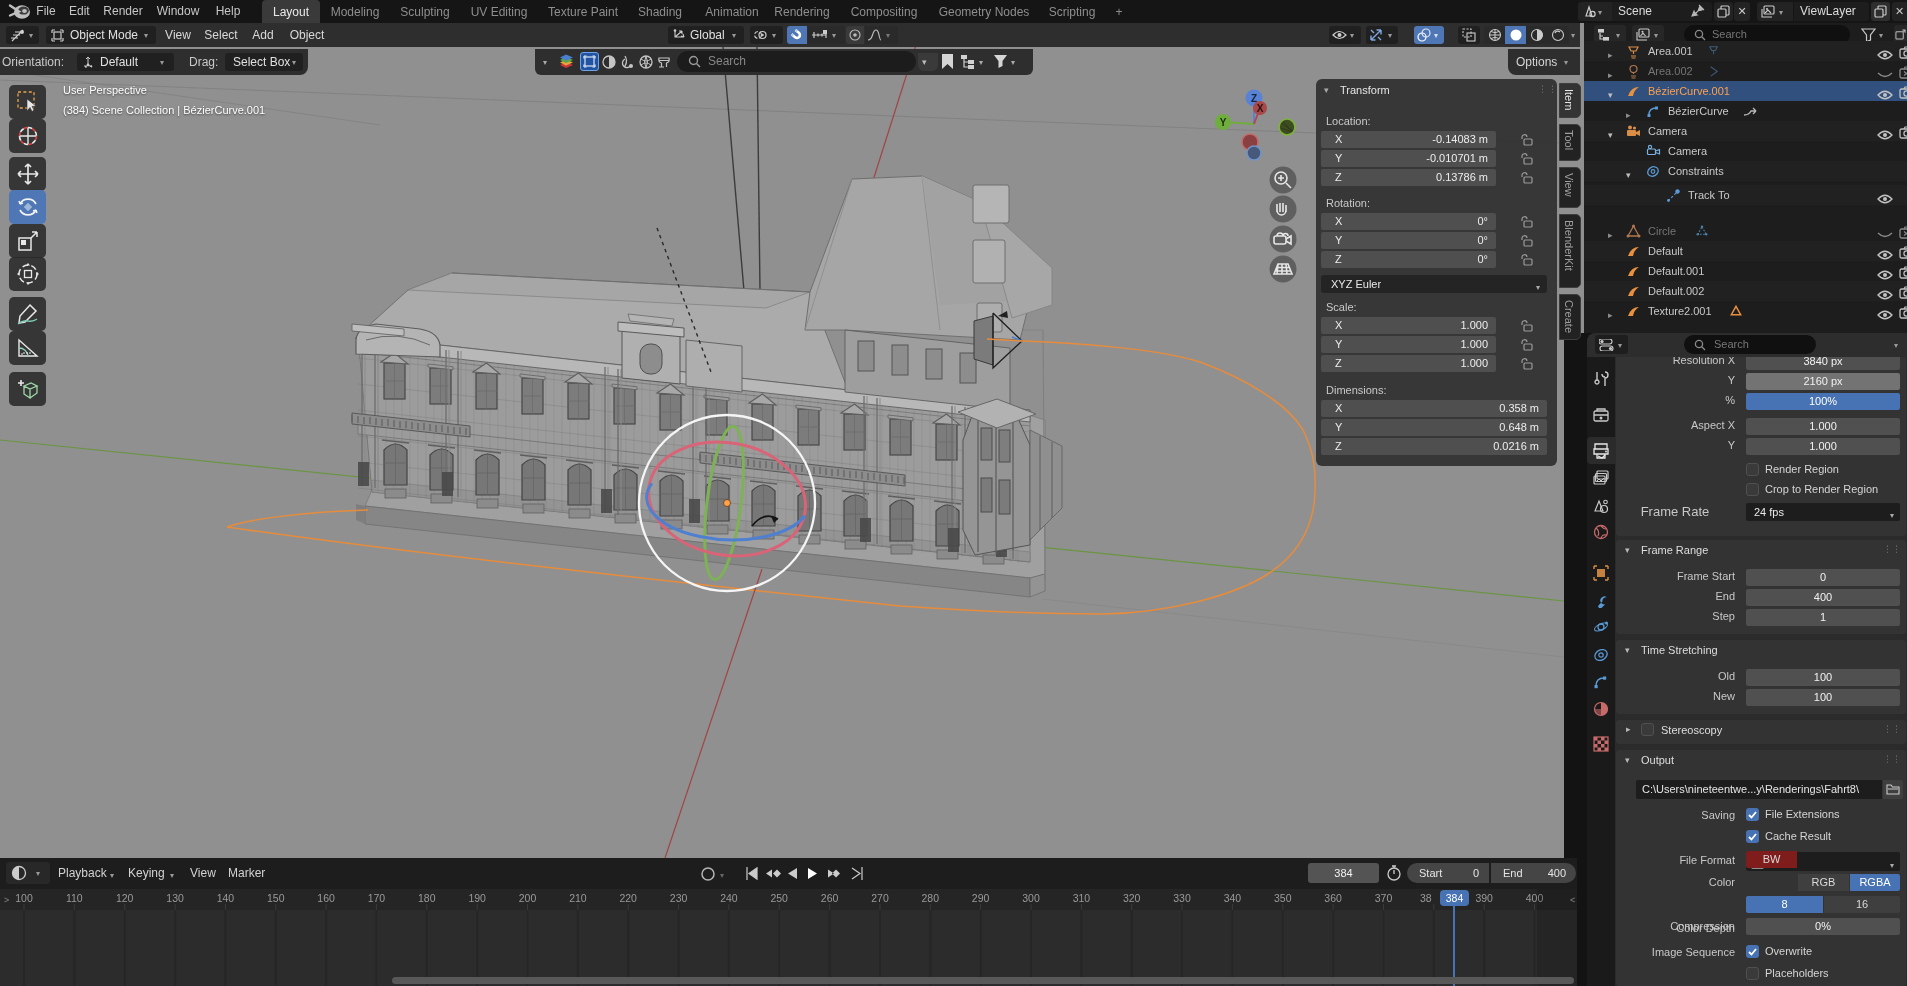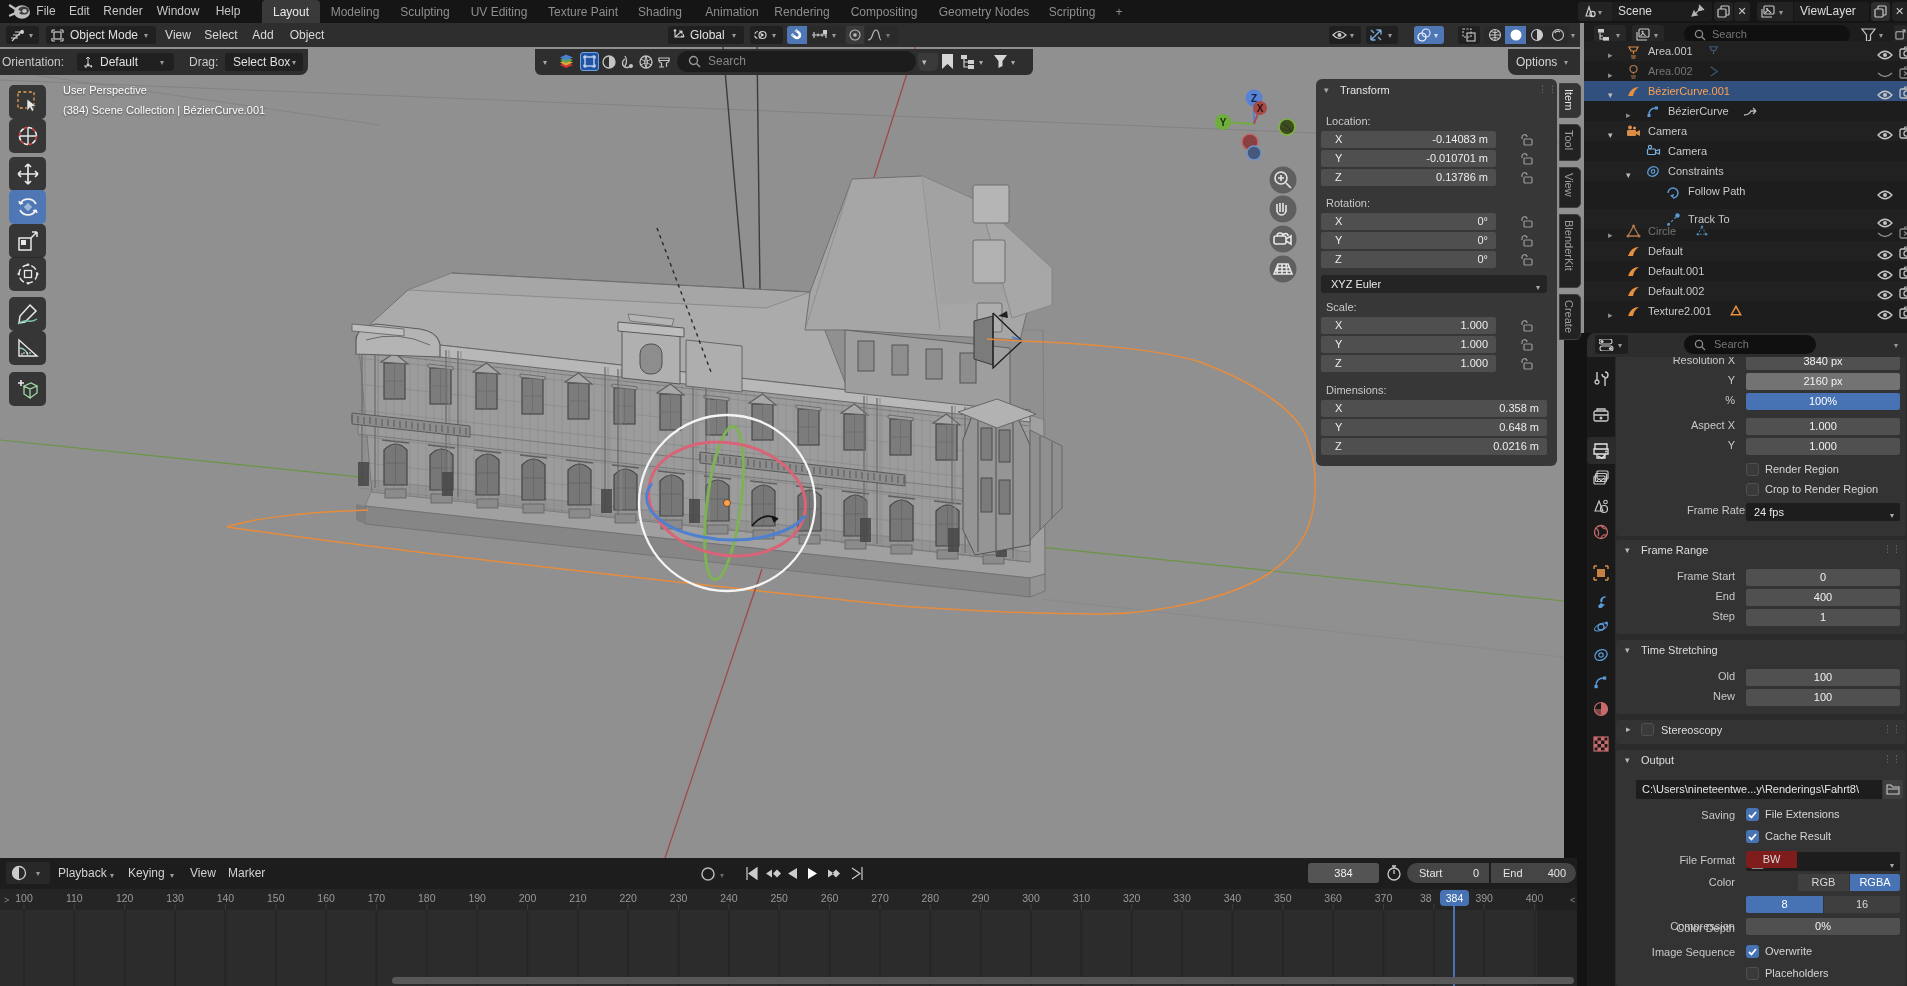--- a/index.html
+++ b/index.html
@@ -795,21 +795,21 @@
           <div class="abs" style="position:absolute;left:82px;top:2.5px;width:15px;height:15px"><svg width="15" height="15" viewBox="0 0 15 15">
               <path d="M2,9 a5,5 0 1 1 5,5" fill="none" stroke="#5a9ad6" stroke-width="1.4"></path>
               <path d="M7,14 l-3,-2.5 l4,-1.5 Z" fill="#5a9ad6"></path>
             </svg></div>
           <div class="otx" style="position:absolute;left:104px;color:#c9c9c9">Follow Path</div>
           <div class="abs" style="position:absolute;left:293px;top:5px"><svg width="16" height="10" viewBox="0 0 16 10">
               <path d="M1,5 Q8,-2.5 15,5 Q8,12.5 1,5 Z" fill="none" stroke="#c2c2c2" stroke-width="1.3"></path>
               <circle cx="8" cy="5" r="2" fill="#c2c2c2"></circle>
             </svg></div>
         </div>
-<div class="orow" style="top:162px;background:#212121;margin-top:24px;">
+<div class="orow" style="top:162px;background:#212121;">
           <div class="abs" style="position:absolute;left:82px;top:2.5px;width:15px;height:15px"><svg width="15" height="15" viewBox="0 0 15 15">
               <path d="M2,13 L11,4" stroke="#5a9ad6" stroke-width="1.2" stroke-dasharray="2.5,2"></path>
               <circle cx="11.5" cy="3.5" r="2.2" fill="#5a9ad6"></circle>
               <circle cx="2.5" cy="12.5" r="1.4" fill="#5a9ad6"></circle>
             </svg></div>
           <div class="otx" style="position:absolute;left:104px;color:#c9c9c9">Track To</div>
           <div class="abs" style="position:absolute;left:293px;top:5px"><svg width="16" height="10" viewBox="0 0 16 10">
               <path d="M1,5 Q8,-2.5 15,5 Q8,12.5 1,5 Z" fill="none" stroke="#c2c2c2" stroke-width="1.3"></path>
               <circle cx="8" cy="5" r="2" fill="#c2c2c2"></circle>
             </svg></div>
@@ -995,21 +995,21 @@
 <div class="plab" style="position:absolute;left:0;top:82px;width:120px;text-align:right">Y</div>
 <div class="pf" style="position:absolute;left:131px;top:81px;width:154px;background:#505050;color:#f1f1f1">1.000</div>
 <div class="abs" style="position:absolute;left:131px;top:105px;width:160px;height:16px;color:#d5d5d5;font-size:11px;line-height:15px">
             <span style="position:absolute;left:0;top:1px;width:13px;height:13px;border-radius:3px;background:#3a3a3a;border:1px solid #505050"></span>
             <span style="position:absolute;left:19px">Render Region</span>
           </div>
 <div class="abs" style="position:absolute;left:131px;top:125px;width:160px;height:16px;color:#d5d5d5;font-size:11px;line-height:15px">
             <span style="position:absolute;left:0;top:1px;width:13px;height:13px;border-radius:3px;background:#3a3a3a;border:1px solid #505050"></span>
             <span style="position:absolute;left:19px">Crop to Render Region</span>
           </div>
-<div style="position:absolute;left:10px;top:147px;width:120px;text-align:right;color:#c8c8c8;font-size:11px;position:absolute">Frame Rate</div>
+<div style="position:absolute;left:0;top:147px;width:120px;text-align:center;color:#c8c8c8;font-size:13px;position:absolute">Frame Rate</div>
 <div class="abs" style="position:absolute;left:131px;top:146px;width:154px;background:#1d1d1d;border-radius:2px;color:#e8e8e8;font-size:11px;height:18px;line-height:18px">
             <span style="position:absolute;left:8px">24 fps</span>
             <span style="position:absolute;right:6px;top:4px;font-size:8px;color:#aaa">▾</span>
           </div>
 <div class="abs" style="position:absolute;left:1px;top:183px;width:290px;height:94px;background:#333;border-radius:3px"></div>
 <div class="abs" style="position:absolute;left:10px;top:188px;color:#b9b9b9;font-size:9px">▾</div>
 <div class="phead" style="position:absolute;left:26px;top:187px">Frame Range</div>
 <div class="abs" style="position:absolute;left:268px;top:187px;color:#777;font-size:9px">⋮⋮</div>
 <div class="plab" style="position:absolute;left:0;top:213px;width:120px;text-align:right">Frame Start</div>
 <div class="pf" style="position:absolute;left:131px;top:212px;width:154px;background:#505050;color:#f1f1f1">0</div>

